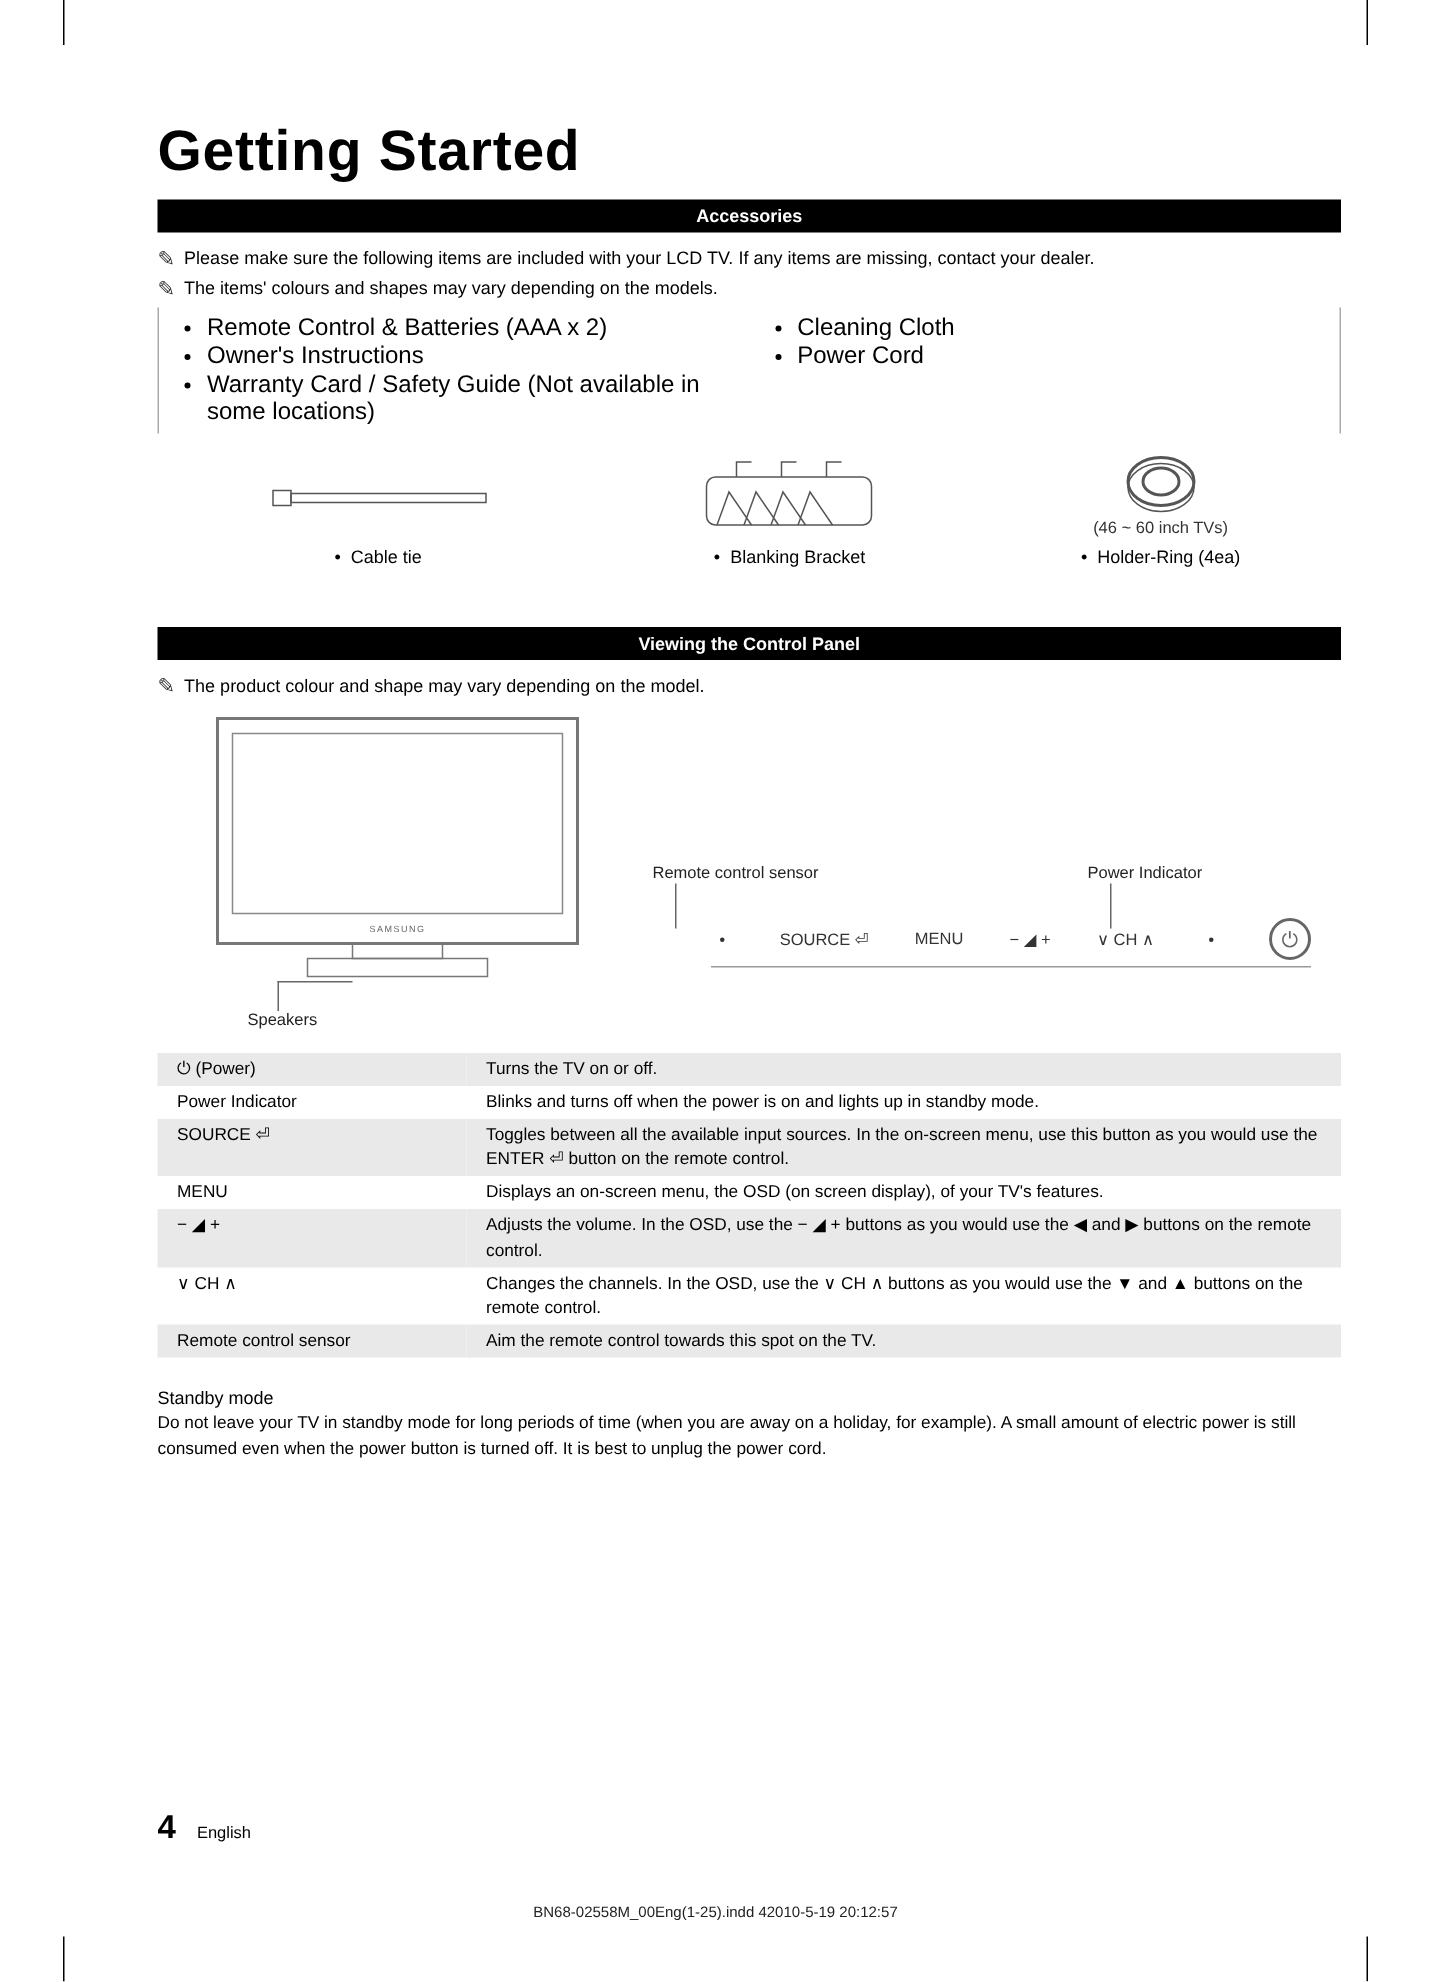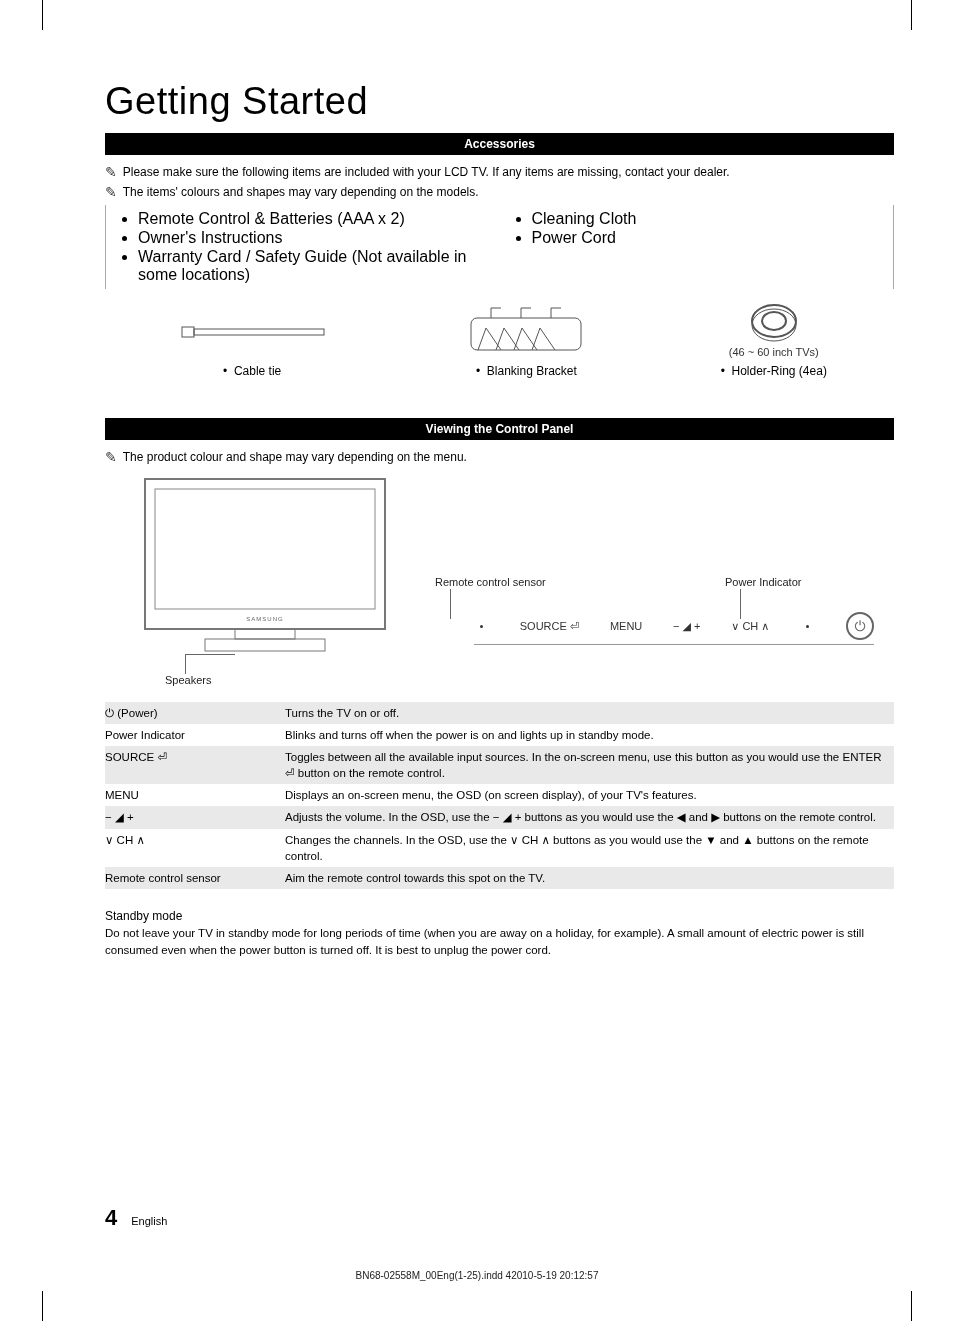--- a/index.html
+++ b/index.html
@@ -19,21 +19,21 @@
   .crop-mark {
     position: absolute;
     background: #000;
   }
   .cm-top-left-v { left: 42px; top: 0; width: 1px; height: 30px; }
   .cm-top-right-v { right: 42px; top: 0; width: 1px; height: 30px; }
   .cm-bot-left-v { left: 42px; bottom: 0; width: 1px; height: 30px; }
   .cm-bot-right-v { right: 42px; bottom: 0; width: 1px; height: 30px; }
 
   h1.page-title {
-    font-weight: 400;
+    font-weight: 700;
     font-size: 38px;
     margin: 0 0 10px 0;
     letter-spacing: 0.5px;
   }
   .section-bar {
     background: #000000;
     color: #fff;
     font-weight: bold;
     font-size: 12px;
     text-align: center;
@@ -112,21 +112,21 @@
     display: inline-flex; align-items: center; justify-content: center;
     font-size: 14px; color: #666;
   }
   .func-table {
     width: 100%;
     border-collapse: collapse;
     font-size: 11.5px;
     margin-top: 8px;
   }
   .func-table td {
-    padding: 3px 0;
+    padding: 3px 13px;
     vertical-align: top;
     line-height: 1.4;
   }
   .func-table td.l {
     width: 180px;
     font-size: 11.5px;
   }
   .func-table tr.alt td { background: #e9e9e9; }
   .standby-head {
     font-size: 12px;
@@ -229,21 +229,21 @@
       </svg>
       <div class="illus-subcap">(46 ~ 60 inch TVs)</div>
       <div class="illus-caption">•&nbsp;&nbsp;<span>Holder-Ring (4ea)</span></div>
     </div>
   </div>
 
   <div class="section-bar" style="margin-top:40px">Viewing the Control Panel</div>
 
   <div class="note-line">
     <span class="note-icon">✎</span>
-    <span>The product colour and shape may vary depending on the menu.</span>
+    <span>The product colour and shape may vary depending on the model.</span>
   </div>
 
   <div class="tv-diagram">
 
     <svg width="260" height="190" style="position:absolute;left:30px;top:0">
       <rect x="10" y="5" width="240" height="150" fill="none" stroke="#777" stroke-width="2"></rect>
       <rect x="20" y="15" width="220" height="120" fill="none" stroke="#888" stroke-width="1"></rect>
       <rect x="100" y="155" width="60" height="10" fill="none" stroke="#777"></rect>
       <rect x="70" y="165" width="120" height="12" fill="none" stroke="#777"></rect>
       <text x="130" y="147" text-anchor="middle" font-size="6" fill="#666" letter-spacing="1">SAMSUNG</text>

